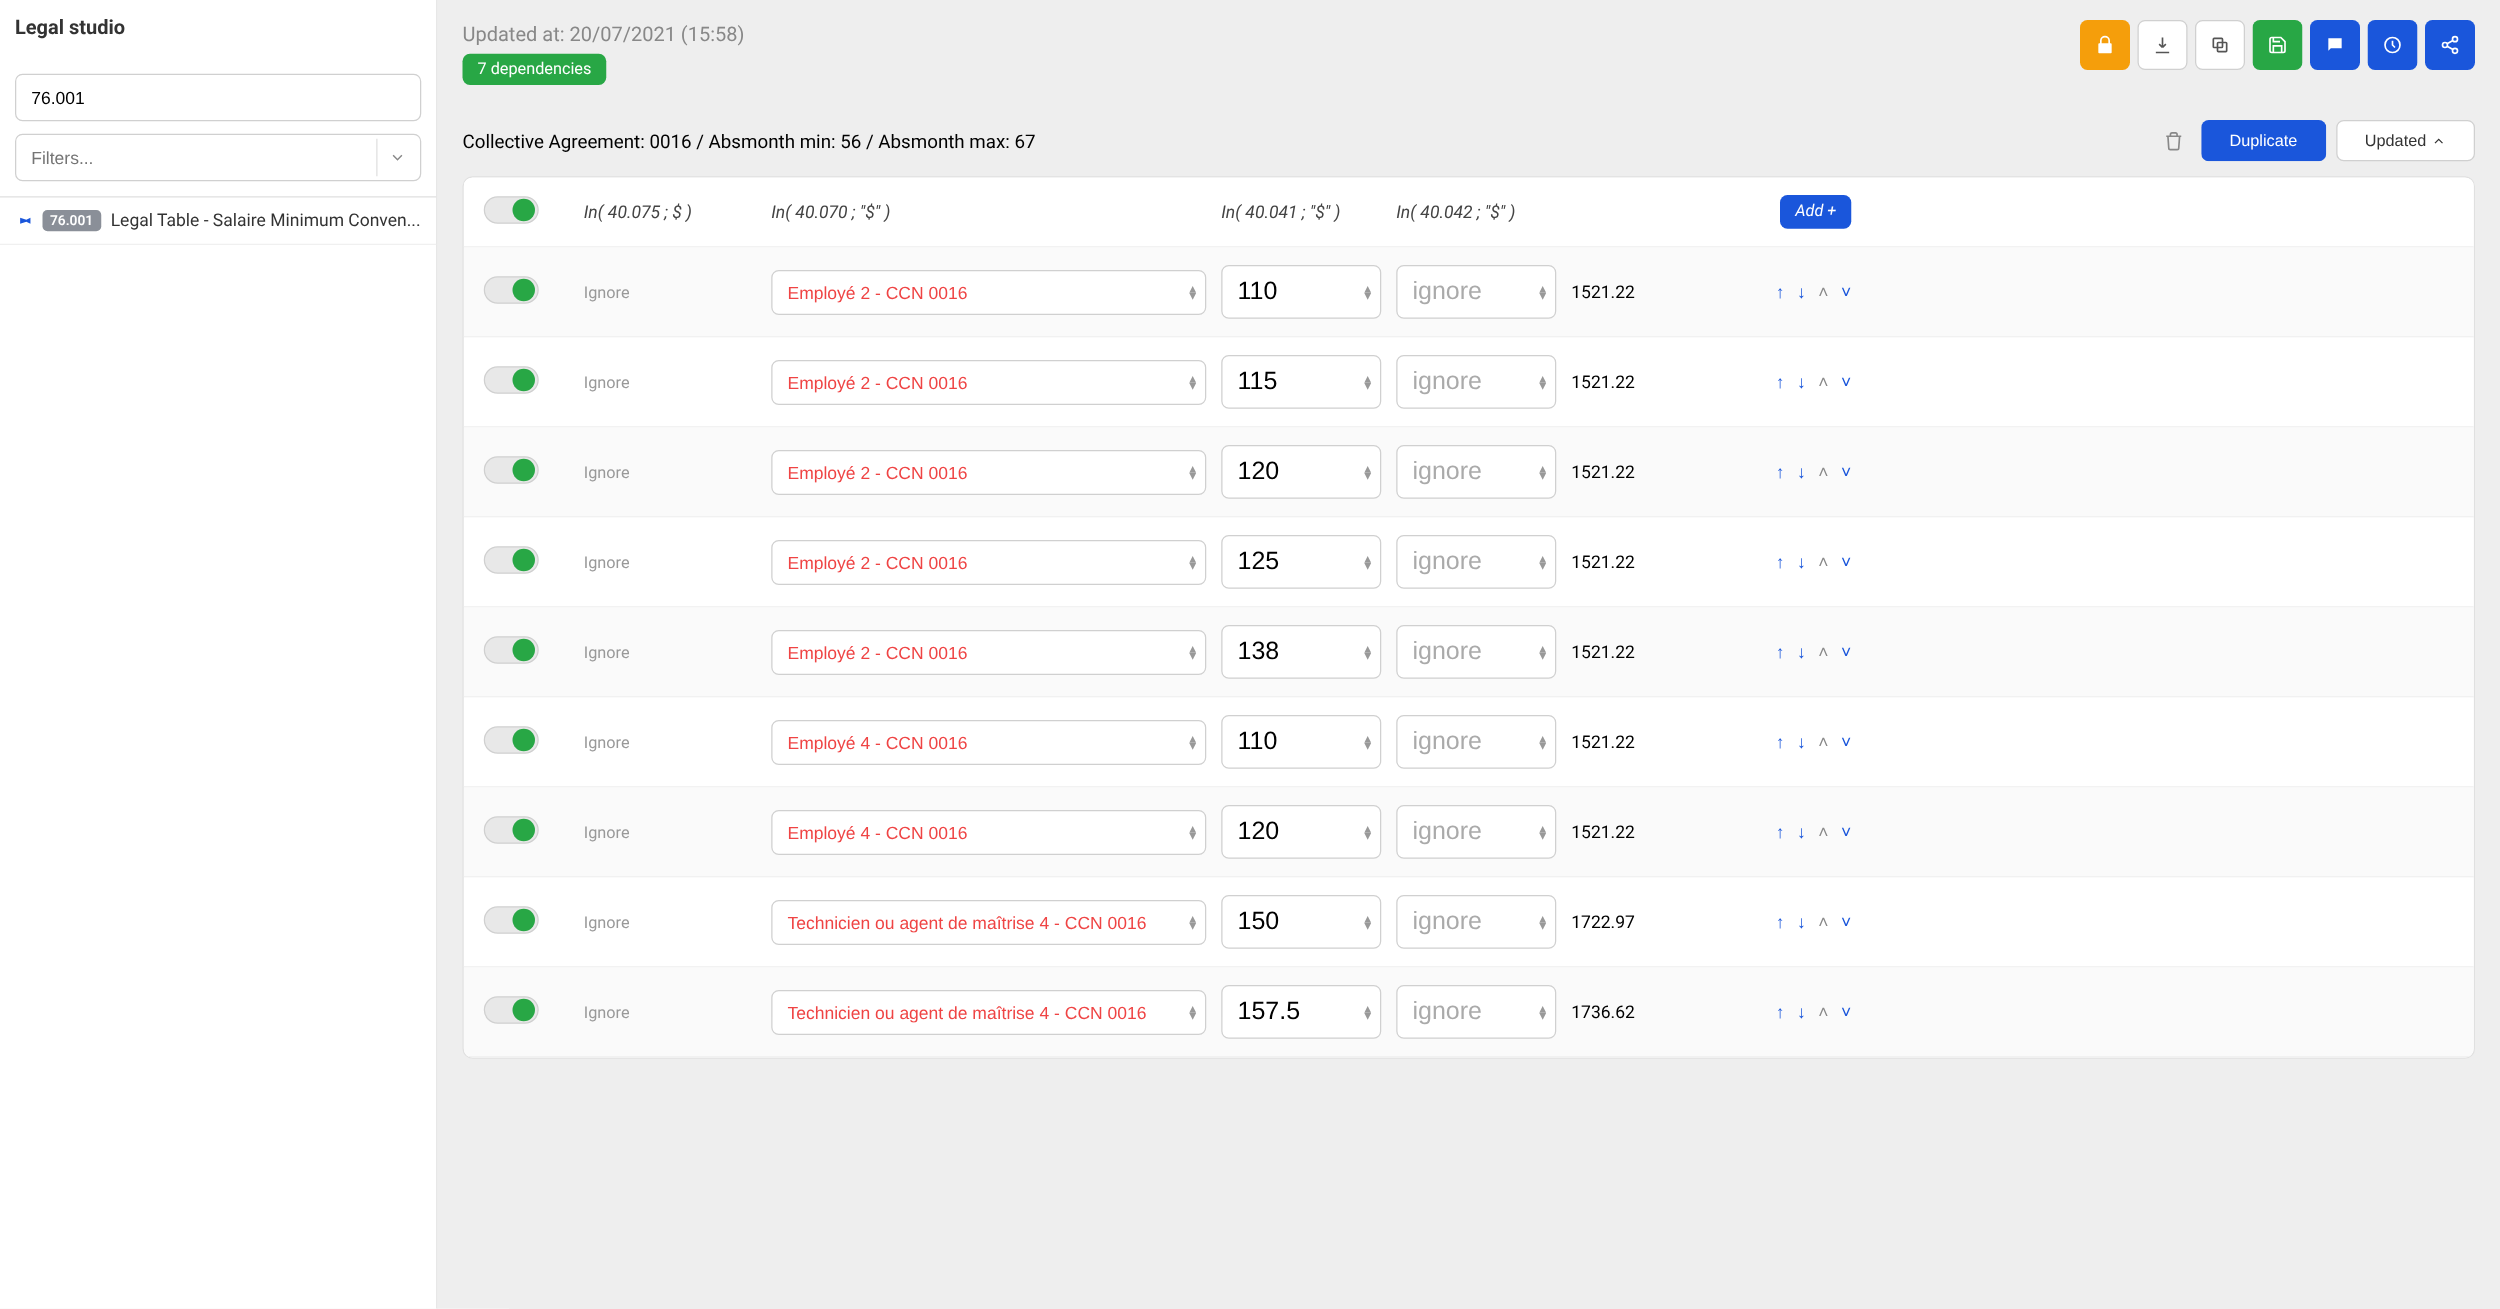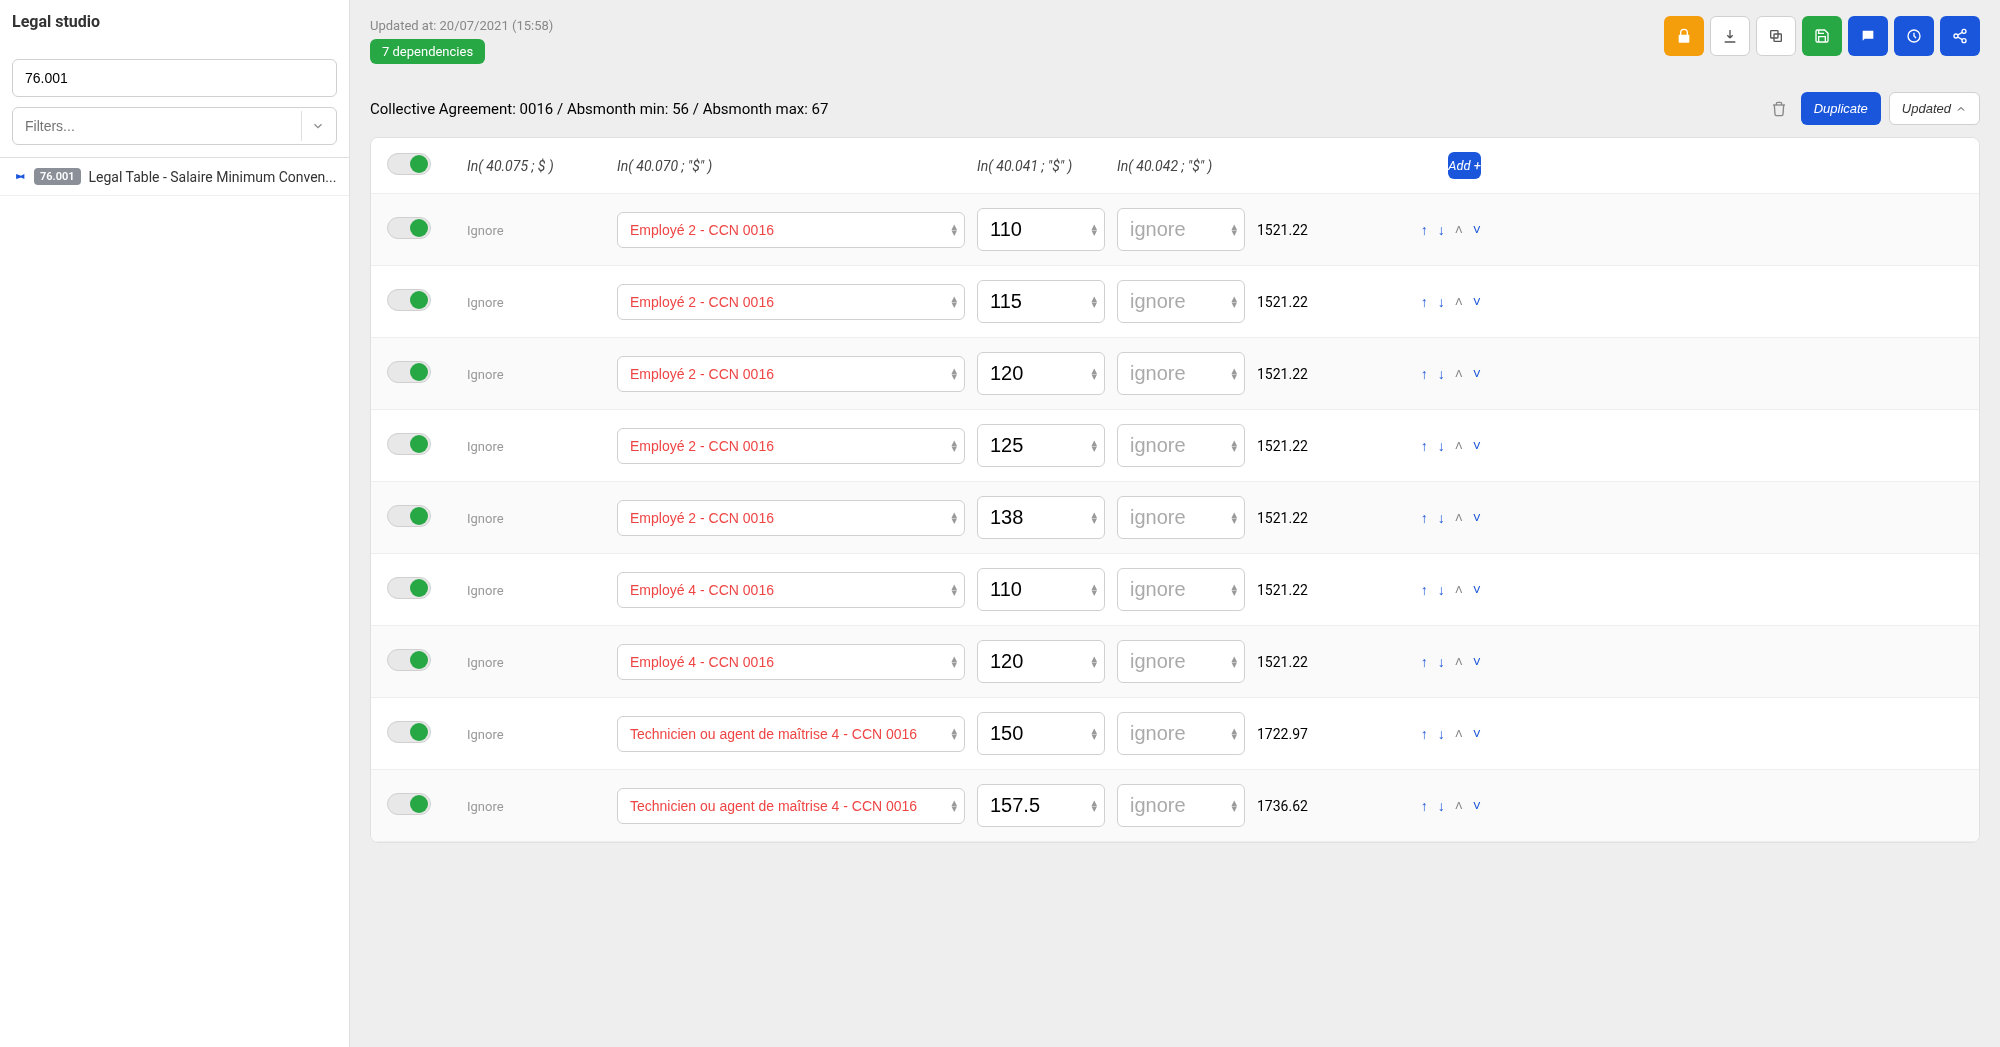--- a/index.html
+++ b/index.html
@@ -14,33 +14,33 @@
 .filter-chevron { position: absolute; right: 4px; top: 4px; bottom: 4px; width: 32px; border-left: 1px solid #e0e0e0; display: flex; align-items: center; justify-content: center; color: #888; }
 .nav-list { border-top: 1px solid #e0e0e0; }
 .nav-item { display: flex; align-items: center; padding: 10px 12px; gap: 8px; border-bottom: 1px solid #f0f0f0; cursor: pointer; }
 .pin-icon { color: #1a56db; flex-shrink: 0; }
 .nav-badge { background: #8a8f98; color: #fff; font-size: 11px; padding: 2px 6px; border-radius: 4px; font-weight: 600; }
 .nav-label { white-space: nowrap; overflow: hidden; text-overflow: ellipsis; font-size: 14px; }
 .main { flex: 1; display: flex; flex-direction: column; background: #eee; overflow: auto; }
 .main-header { padding: 16px 20px 8px 20px; display: flex; justify-content: space-between; align-items: flex-start; }
 .main-header-left { flex: 1; }
 .page-title { font-size: 18px; font-weight: 700; color: #000; }
-.updated-at { font-size: 13px; color: #888; margin-top: 2px; }
+.updated-at { font-size: 16px; color: #888; margin-top: 2px; }
 .deps-badge { display: inline-block; background: #28a745; color: #fff; padding: 5px 12px; border-radius: 6px; font-size: 13px; margin-top: 6px; }
 .toolbar { display: flex; gap: 6px; }
 .tbtn { width: 40px; height: 40px; border-radius: 6px; display: flex; align-items: center; justify-content: center; cursor: pointer; border: 1px solid transparent; color: #fff; }
 .tbtn-orange { background: #f59e0b; }
 .tbtn-white { background: #fff; border: 1px solid #d0d0d0; color: #555; }
 .tbtn-green { background: #28a745; }
 .tbtn-blue { background: #1a56db; }
 .section-header { display: flex; justify-content: space-between; align-items: center; padding: 20px 20px 12px 20px; }
 .section-title { font-weight: 400; font-size: 15px; color: #000; }
 .section-actions { display: flex; gap: 8px; align-items: center; }
 .trash-icon { color: #888; padding: 6px; cursor: pointer; }
-.btn { padding: 8px 12px; border-radius: 6px; font-size: 13px; cursor: pointer; border: 1px solid transparent; font-style: italic; }
+.btn { padding: 8px 22px; border-radius: 6px; font-size: 13px; cursor: pointer; border: 1px solid transparent; }
 .btn-primary { background: #1a56db; color: #fff; }
 .btn-light { background: #fff; border: 1px solid #d0d0d0; color: #333; display: flex; align-items: center; gap: 4px; }
 .table-wrap { margin: 0 20px 20px 20px; background: #fff; border-radius: 8px; border: 1px solid #e0e0e0; overflow: hidden; }
 .trow { display: grid; grid-template-columns: 80px 150px 360px 140px 140px 120px 120px; align-items: center; padding: 14px 10px; border-bottom: 1px solid #eee; gap: 0; }
 .trow-header { font-weight: 700; font-size: 14px; color: #000; background: #fff; }
 .trow-formula { font-style: italic; color: #444; background: #fff; }
 .trow-data { background: #fff; }
 .trow-data:nth-child(odd) { background: #fafafa; }
 .cell { padding: 0 6px; }
 .toggle { width: 44px; height: 22px; background: #e8e8e8; border-radius: 20px; position: relative; display: inline-block; cursor: pointer; border: 1px solid #d0d0d0; }
@@ -48,21 +48,21 @@
 .ignore-text { color: #999; font-size: 13px; }
 .sel-input { width: 100%; padding: 9px 28px 9px 12px; border: 1px solid #d0d0d0; border-radius: 6px; font-size: 14px; background: #fff; color: #ef4444; }
 .sel-wrap { position: relative; }
 .sel-chev { position: absolute; right: 8px; top: 50%; transform: translateY(-50%); color: #999; font-size: 11px; display: flex; flex-direction: column; line-height: 6px; }
 .num-input { width: 100%; padding: 9px 28px 9px 12px; border: 1px solid #d0d0d0; border-radius: 6px; font-size: 20px; background: #fff; }
 .ignore-input { color: #aaa; }
 .output-val { font-size: 14px; color: #000; }
 .row-actions { display: flex; gap: 10px; justify-content: flex-end; padding-right: 10px; }
 .ra-icon { color: #1a56db; cursor: pointer; font-size: 14px; }
 .ra-icon-muted { color: #888; }
-.add-btn { background: #1a56db; color: #fff; padding: 6px 0; border-radius: 6px; font-size: 13px; cursor: pointer; }
+.add-btn { background: #1a56db; color: #fff; padding: 6px 12px; border-radius: 6px; font-size: 13px; cursor: pointer; }
 .add-cell { display: flex; justify-content: flex-end; padding-right: 10px; }
 svg { display: block; }
 </style>
 </head>
 <body>
 
 <div class="app">
   <div class="sidebar">
     <div class="sidebar-header">
       <div class="sidebar-title">Legal studio</div>

